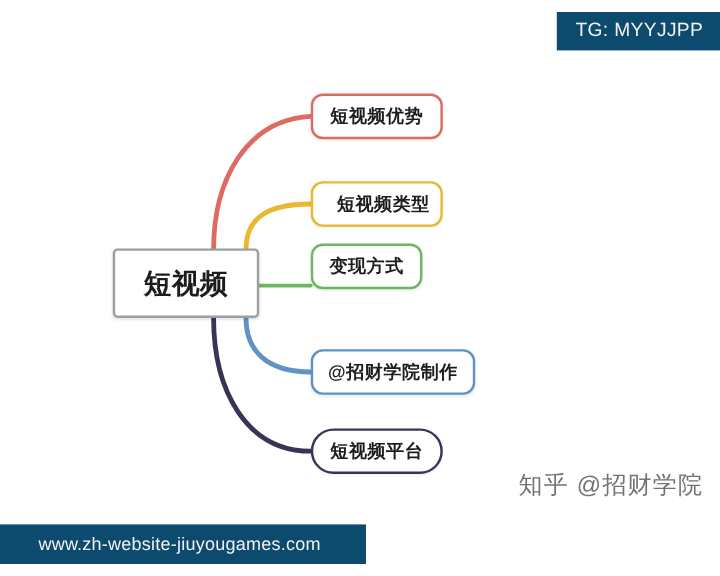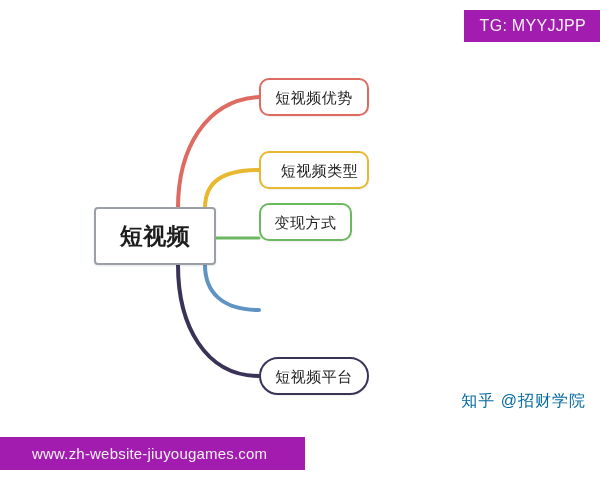--- a/index.html
+++ b/index.html
@@ -60,34 +60,34 @@
     border-radius: 4px;
     font-size: 23px;
     font-weight: 700;
     box-shadow: 0 1px 2px rgba(0,0,0,0.10);
   }
 
   .branch-node {
     border-width: 2px;
     border-radius: 10px;
     font-size: 15px;
-    font-weight: 400;
+    font-weight: 700;
     box-shadow: 0 1px 2px rgba(0,0,0,0.07);
   }
 
   #node-0 { left: 259px; top: 78px;  width: 110px; height: 38px; border-color: #dd6b62; }
   #node-1 { left: 259px; top: 151px; width: 110px; height: 38px; border-color: #e8b830; padding-left: 11px; }
   #node-2 { left: 259px; top: 203px; width:  93px; height: 38px; border-color: #6cb861; }
   #node-3 { left: 259px; top: 291px; width: 137px; height: 38px; border-color: #5f93c4; }
   #node-4 { left: 259px; top: 357px; width: 110px; height: 38px; border-color: #3b3357; border-radius: 19px; }
 
   
   .wm-box {
     position: absolute;
-    background: #a21caf;
+    background: #0c4a6e;
     color: #f2f2f2;
     display: flex;
     align-items: center;
     box-sizing: border-box;
   }
   #wm-tg {
     right: 0;
     top: 10px;
     height: 32px;
     padding: 0 14px 0 16px;
@@ -100,22 +100,22 @@
     width: 305px;
     height: 33px;
     padding-left: 32px;
     font-size: 15px;
     letter-spacing: 0.2px;
   }
   #wm-zhihu {
     position: absolute;
     right: 14px;
     top: 391px;
-    font-size: 16px;
-    color: #0369a1;
+    font-size: 20px;
+    color: #737373;
     letter-spacing: 1px;
     white-space: nowrap;
   }
 </style>
 </head>
 <body>
 
 <div id="canvas">
 
   <svg id="connectors" viewBox="0 0 600 480" width="600" height="480" xmlns="http://www.w3.org/2000/svg">
@@ -140,20 +140,23 @@
   </div>
 
   <div class="node branch-node" id="node-1">
     <span class="node-label">短视频类型</span>
   </div>
 
   <div class="node branch-node" id="node-2">
     <span class="node-label">变现方式</span>
   </div>
 
+  <div class="node branch-node" id="node-3">
+    <span class="node-label">@招财学院制作</span>
+  </div>
 
   <div class="node branch-node" id="node-4">
     <span class="node-label">短视频平台</span>
   </div>
 
   <div class="wm-box" id="wm-tg">
     <span>TG: MYYJJPP</span>
   </div>
 
   <div class="wm-box" id="wm-site">

